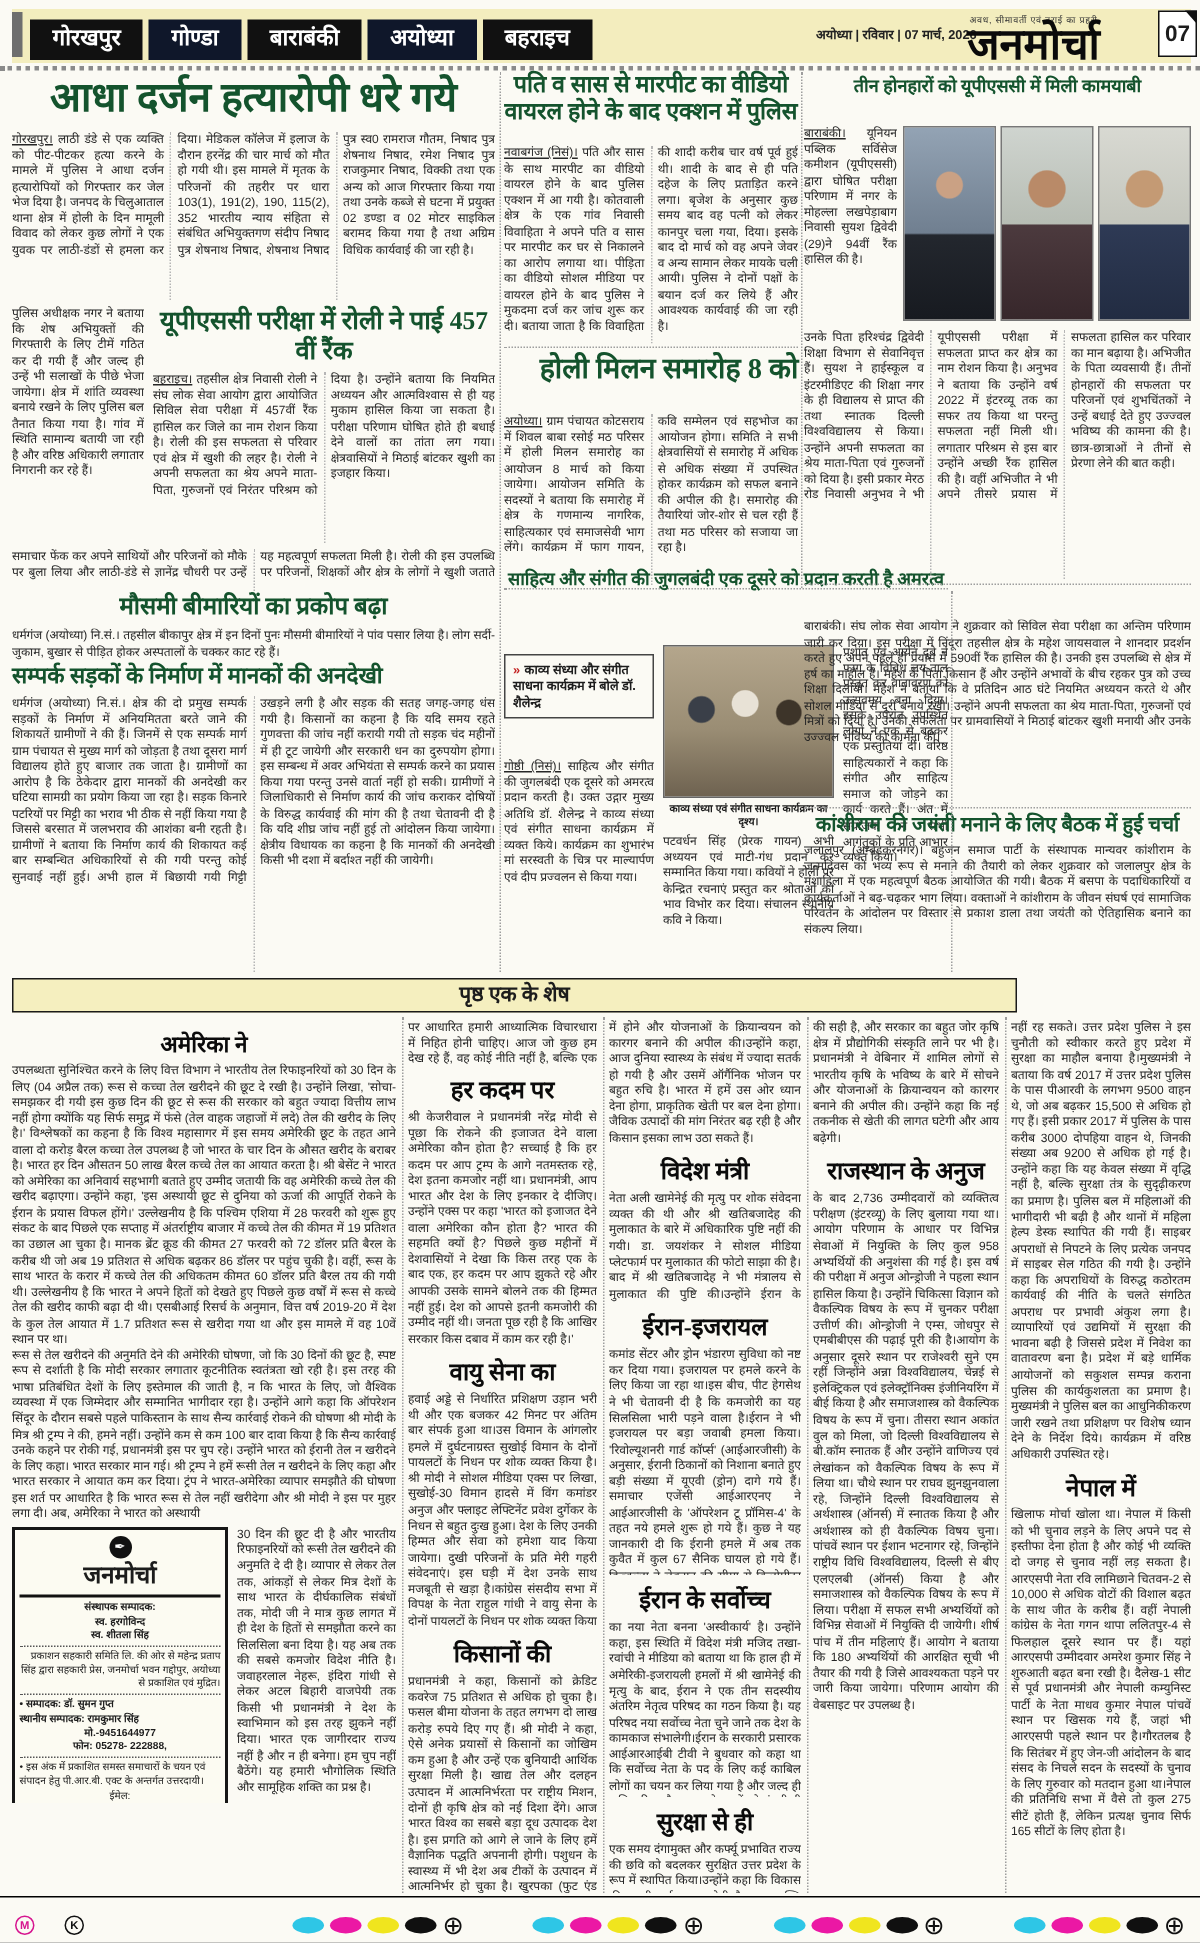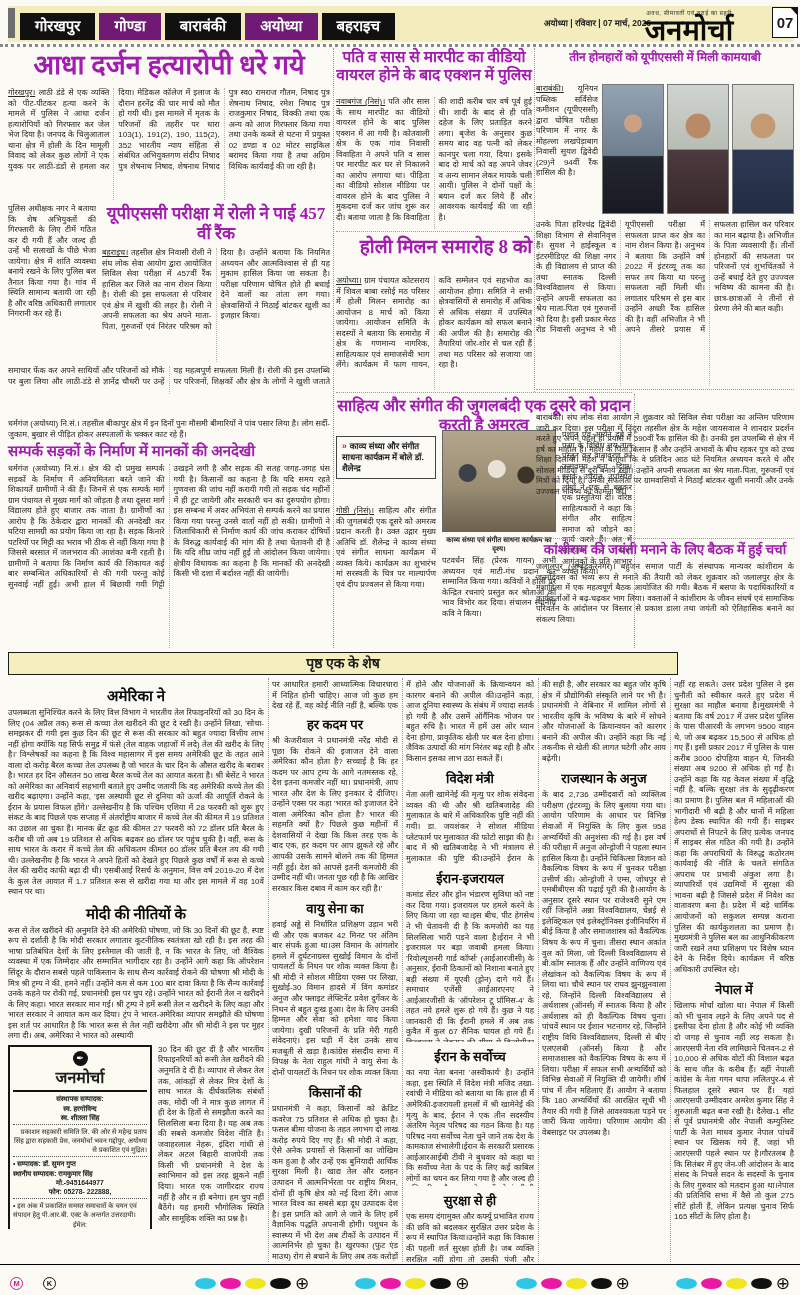--- a/index.html
+++ b/index.html
@@ -1,37 +1,37 @@
 <!DOCTYPE html>
 <html lang="hi"><head>
 <meta charset="utf-8">
 <style>
 *{margin:0;padding:0;box-sizing:border-box}
 html,body{background:#9a9a9a}
 .page{position:relative;width:800px;height:1295px;margin:0 auto;background:#fbfaf4;overflow:hidden;color:#1c1c1c;font-family:"Liberation Sans","DejaVu Sans",sans-serif}
 .abs{position:absolute}
-.hl{font-weight:bold;color:#a21caf;text-align:center;line-height:1.18;font-family:"Liberation Serif","DejaVu Serif",serif}
+.hl{font-weight:bold;color:#14532d;text-align:center;line-height:1.18;font-family:"Liberation Serif","DejaVu Serif",serif}
 .body{font-size:8px;line-height:1.32;text-align:justify;color:#262626;overflow:hidden}
 .c2{column-count:2;column-gap:9px;column-rule:1px dotted #b5b5b5}
 .c3{column-count:3;column-gap:9px;column-rule:1px dotted #b5b5b5}
 .dl{font-weight:normal;text-decoration:underline}
 .vr{position:absolute;width:0;border-left:1px dotted #9d9d9d}
 .hrule{position:absolute;height:0;border-top:1px dotted #9d9d9d}
 .mast{background:#f3edbe}
 .tab{display:inline-block;height:27px;line-height:27px;padding:0 15px;margin-right:4px;font-weight:bold;font-size:15px;color:#fff;font-family:"Liberation Serif","DejaVu Serif",serif}
 .t-dark{background:#111}
-.t-gray{background:#701a75}
+.t-gray{background:#0f172a}
 .mastdate{font-size:8.5px;font-weight:bold;color:#222}
 .tagline{font-size:6px;color:#333;letter-spacing:.5px}
 .logoname{font-size:29px;font-weight:900;line-height:.95;color:#0a0a0a;font-family:"Liberation Serif","DejaVu Serif",serif}
 .pagebox{background:#fff;border:1px solid #111;text-align:center;font-size:15px;font-weight:bold;line-height:29px}
 .pflag{position:absolute;top:-1px;right:-1px;width:0;height:0;border-left:8px solid transparent;border-top:9px solid #111}
 .dotband{border-top:3px dotted #8a8a8a}
 .band{background:#f5efbf;border:1px solid #1a1a1a;text-align:center;font-weight:bold;font-size:14px;line-height:21px;font-family:"Liberation Serif","DejaVu Serif",serif}
-.jh{font-weight:bold;text-align:center;font-size:13px;margin:5px 0 3px;color:#0b0b0b;font-family:"Liberation Serif","DejaVu Serif",serif}
+.jh{font-weight:bold;text-align:center;font-size:16px;margin:5px 0 3px;color:#0b0b0b;font-family:"Liberation Serif","DejaVu Serif",serif}
 .col{position:absolute;overflow:hidden}
 .photo3{display:flex;gap:3px}
 .port{flex:1;border:1px solid #777}
 .p1{background:radial-gradient(circle at 50% 30%,#caa184 9%,rgba(0,0,0,0) 10%),linear-gradient(180deg,#93a3b4 0%,#707f90 55%,#23272e 56%,#171a20 100%)}
 .p2{background:radial-gradient(circle at 50% 32%,#b98a68 13%,rgba(0,0,0,0) 14%),linear-gradient(180deg,#cfd4cf 0%,#b7bdb4 50%,#4c3a3e 51%,#37272b 100%)}
 .p3{background:radial-gradient(circle at 50% 32%,#c49a74 13%,rgba(0,0,0,0) 14%),linear-gradient(180deg,#d8d9d2 0%,#c4c6bd 50%,#2e3a55 51%,#222c42 100%)}
 .gphoto{background:radial-gradient(circle at 22% 42%,#3a3f48 8%,rgba(0,0,0,0) 9%),radial-gradient(circle at 48% 38%,#e8e2d6 10%,rgba(0,0,0,0) 11%),radial-gradient(circle at 74% 44%,#3d3429 8%,rgba(0,0,0,0) 9%),linear-gradient(180deg,#b4a68c 0%,#9a8d74 55%,#6e6250 100%);border:1px solid #666}
 .cap{font-size:7px;font-weight:bold;text-align:center;line-height:1.25;margin-top:2px}
 .kick{border:1px solid #444;padding:4px 5px;font-size:8.5px;font-weight:bold;line-height:1.3}
 .karr{color:#c42323;font-weight:900;margin-right:3px}
@@ -74,34 +74,35 @@
 
   <h1 class="abs hl" style="left:8px;top:50px;width:322px;font-size:27px">आधा दर्जन हत्यारोपी धरे गये</h1>
   <div class="abs body c3" style="left:8px;top:88px;width:322px;height:112px"><span class="dl">गोरखपुर।</span> <span>लाठी डंडे से एक व्यक्ति को पीट-पीटकर हत्या करने के मामले में पुलिस ने आधा दर्जन हत्यारोपियों को गिरफ्तार कर जेल भेज दिया है। जनपद के चिलुआताल थाना क्षेत्र में होली के दिन मामूली विवाद को लेकर कुछ लोगों ने एक युवक पर लाठी-डंडों से हमला कर दिया। मेडिकल कॉलेज में इलाज के दौरान हरनेंद्र की चार मार्च को मौत हो गयी थी। इस मामले में मृतक के परिजनों की तहरीर पर धारा 103(1), 191(2), 190, 115(2), 352 भारतीय न्याय संहिता से संबंधित अभियुक्तगण संदीप निषाद पुत्र शेषनाथ निषाद, शेषनाथ निषाद पुत्र स्व0 रामराज गौतम, निषाद पुत्र शेषनाथ निषाद, रमेश निषाद पुत्र राजकुमार निषाद, विक्की तथा एक अन्य को आज गिरफ्तार किया गया तथा उनके कब्जे से घटना में प्रयुक्त 02 डण्डा व 02 मोटर साइकिल बरामद किया गया है तथा अग्रिम विधिक कार्यवाई की जा रही है।</span></div>
   <div class="abs body" style="left:8px;top:204px;width:88px;height:158px">पुलिस अधीक्षक नगर ने बताया कि शेष अभियुक्तों की गिरफ्तारी के लिए टीमें गठित कर दी गयी हैं और जल्द ही उन्हें भी सलाखों के पीछे भेजा जायेगा। क्षेत्र में शांति व्यवस्था बनाये रखने के लिए पुलिस बल तैनात किया गया है। गांव में स्थिति सामान्य बतायी जा रही है और वरिष्ठ अधिकारी लगातार निगरानी कर रहे हैं।</div>
 
   <h2 class="abs hl" style="left:102px;top:204px;width:228px;font-size:17px">यूपीएससी परीक्षा में रोली ने पाई 457 वीं रैंक</h2>
   <div class="abs body c2" style="left:102px;top:248px;width:228px;height:114px"><span class="dl">बहराइच।</span> <span>तहसील क्षेत्र निवासी रोली ने संघ लोक सेवा आयोग द्वारा आयोजित सिविल सेवा परीक्षा में 457वीं रैंक हासिल कर जिले का नाम रोशन किया है। रोली की इस सफलता से परिवार एवं क्षेत्र में खुशी की लहर है। रोली ने अपनी सफलता का श्रेय अपने माता-पिता, गुरुजनों एवं निरंतर परिश्रम को दिया है। उन्होंने बताया कि नियमित अध्ययन और आत्मविश्वास से ही यह मुकाम हासिल किया जा सकता है। परीक्षा परिणाम घोषित होते ही बधाई देने वालों का तांता लग गया। क्षेत्रवासियों ने मिठाई बांटकर खुशी का इजहार किया।</span></div>
 
   <div class="abs body c2" style="left:8px;top:366px;width:322px;height:28px">समाचार फेंक कर अपने साथियों और परिजनों को मौके पर बुला लिया और लाठी-डंडे से ज्ञानेंद्र चौधरी पर उन्हें यह महत्वपूर्ण सफलता मिली है। रोली की इस उपलब्धि पर परिजनों, शिक्षकों और क्षेत्र के लोगों ने खुशी जताते हुए उन्हें बधाई दी है और उनके उज्ज्वल भविष्य की कामना की है।</div>
 
+  <h2 class="abs hl" style="left:8px;top:396px;width:322px;font-size:16px">मौसमी बीमारियों का प्रकोप बढ़ा</h2>
   <div class="abs body" style="left:8px;top:419px;width:322px;height:22px">धर्मगंज (अयोध्या) नि.सं.। तहसील बीकापुर क्षेत्र में इन दिनों पुनः मौसमी बीमारियों ने पांव पसार लिया है। लोग सर्दी-जुकाम, बुखार से पीड़ित होकर अस्पतालों के चक्कर काट रहे हैं।</div>
 
   <h2 class="abs hl" style="left:8px;top:443px;width:322px;font-size:15px;text-align:left">सम्पर्क सड़कों के निर्माण में मानकों की अनदेखी</h2>
   <div class="abs body c2" style="left:8px;top:464px;width:322px;height:184px">धर्मगंज (अयोध्या) नि.सं.। क्षेत्र की दो प्रमुख सम्पर्क सड़कों के निर्माण में अनियमितता बरते जाने की शिकायतें ग्रामीणों ने की हैं। जिनमें से एक सम्पर्क मार्ग ग्राम पंचायत से मुख्य मार्ग को जोड़ता है तथा दूसरा मार्ग विद्यालय होते हुए बाजार तक जाता है। ग्रामीणों का आरोप है कि ठेकेदार द्वारा मानकों की अनदेखी कर घटिया सामग्री का प्रयोग किया जा रहा है। सड़क किनारे पटरियों पर मिट्टी का भराव भी ठीक से नहीं किया गया है जिससे बरसात में जलभराव की आशंका बनी रहती है। ग्रामीणों ने बताया कि निर्माण कार्य की शिकायत कई बार सम्बन्धित अधिकारियों से की गयी परन्तु कोई सुनवाई नहीं हुई। अभी हाल में बिछायी गयी गिट्टी उखड़ने लगी है और सड़क की सतह जगह-जगह धंस गयी है। किसानों का कहना है कि यदि समय रहते गुणवत्ता की जांच नहीं करायी गयी तो सड़क चंद महीनों में ही टूट जायेगी और सरकारी धन का दुरुपयोग होगा। इस सम्बन्ध में अवर अभियंता से सम्पर्क करने का प्रयास किया गया परन्तु उनसे वार्ता नहीं हो सकी। ग्रामीणों ने जिलाधिकारी से निर्माण कार्य की जांच कराकर दोषियों के विरुद्ध कार्यवाई की मांग की है तथा चेतावनी दी है कि यदि शीघ्र जांच नहीं हुई तो आंदोलन किया जायेगा। क्षेत्रीय विधायक का कहना है कि मानकों की अनदेखी किसी भी दशा में बर्दाश्त नहीं की जायेगी।</div>
 
   <h2 class="abs hl" style="left:336px;top:48px;width:196px;font-size:15.5px">पति व सास से मारपीट का वीडियो वायरल होने के बाद एक्शन में पुलिस</h2>
   <div class="abs body c2" style="left:336px;top:97px;width:196px;height:132px"><span class="dl">नवाबगंज (निसं)।</span> <span>पति और सास के साथ मारपीट का वीडियो वायरल होने के बाद पुलिस एक्शन में आ गयी है। कोतवाली क्षेत्र के एक गांव निवासी विवाहिता ने अपने पति व सास पर मारपीट कर घर से निकालने का आरोप लगाया था। पीड़िता का वीडियो सोशल मीडिया पर वायरल होने के बाद पुलिस ने मुकदमा दर्ज कर जांच शुरू कर दी। बताया जाता है कि विवाहिता की शादी करीब चार वर्ष पूर्व हुई थी। शादी के बाद से ही पति दहेज के लिए प्रताड़ित करने लगा। बृजेश के अनुसार कुछ समय बाद वह पत्नी को लेकर कानपुर चला गया, दिया। इसके बाद दो मार्च को वह अपने जेवर व अन्य सामान लेकर मायके चली आयी। पुलिस ने दोनों पक्षों के बयान दर्ज कर लिये हैं और आवश्यक कार्यवाई की जा रही है।</span></div>
   <div class="hrule" style="left:336px;top:231px;width:196px"></div>
 
   <h2 class="abs hl" style="left:348px;top:236px;width:196px;font-size:19px">होली मिलन समारोह 8 को</h2>
   <div class="abs body c2" style="left:336px;top:276px;width:196px;height:114px"><span class="dl">अयोध्या।</span> <span>ग्राम पंचायत कोटसराय में शिवल बाबा रसोई मठ परिसर में होली मिलन समारोह का आयोजन 8 मार्च को किया जायेगा। आयोजन समिति के सदस्यों ने बताया कि समारोह में क्षेत्र के गणमान्य नागरिक, साहित्यकार एवं समाजसेवी भाग लेंगे। कार्यक्रम में फाग गायन, कवि सम्मेलन एवं सहभोज का आयोजन होगा। समिति ने सभी क्षेत्रवासियों से समारोह में अधिक से अधिक संख्या में उपस्थित होकर कार्यक्रम को सफल बनाने की अपील की है। समारोह की तैयारियां जोर-शोर से चल रही हैं तथा मठ परिसर को सजाया जा रहा है।</span></div>
   <div class="hrule" style="left:336px;top:392px;width:296px"></div>
 
-  <h2 class="abs hl" style="left:336px;top:397px;width:296px;font-size:16px">साहित्य और संगीत की जुगलबंदी एक दूसरे को प्रदान करती है अमरत्व</h2>
+  <h2 class="abs hl" style="left:336px;top:379px;width:296px;font-size:12px">साहित्य और संगीत की जुगलबंदी एक दूसरे को प्रदान करती है अमरत्व</h2>
   <div class="abs" style="left:336px;top:430px;width:296px;height:218px">
     <div class="abs kick" style="left:0;top:6px;width:100px"><span class="karr">»</span><span>काव्य संध्या और संगीत साधना कार्यक्रम में बोले डॉ. शैलेन्द्र</span></div>
     <div class="abs body" style="left:0;top:76px;width:100px;height:142px"><span class="dl">गोष्ठी (निसं)।</span> <span>साहित्य और संगीत की जुगलबंदी एक दूसरे को अमरत्व प्रदान करती है। उक्त उद्गार मुख्य अतिथि डॉ. शैलेन्द्र ने काव्य संध्या एवं संगीत साधना कार्यक्रम में व्यक्त किये। कार्यक्रम का शुभारंभ मां सरस्वती के चित्र पर माल्यार्पण एवं दीप प्रज्वलन से किया गया।</span></div>
     <div class="abs gphoto" style="left:106px;top:0;width:114px;height:102px"></div>
     <div class="abs cap" style="left:106px;top:104px;width:114px">काव्य संध्या एवं संगीत साधना कार्यक्रम का दृश्य।</div>
     <div class="abs body" style="left:106px;top:126px;width:114px;height:92px">पटवर्धन सिंह (प्रेरक गायन) अभी अध्ययन एवं माटी-गंध प्रदान कर सम्मानित किया गया। कवियों ने होली पर केन्द्रित रचनाएं प्रस्तुत कर श्रोताओं को भाव विभोर कर दिया। संचालन स्थानीय कवि ने किया।</div>
     <div class="abs body" style="left:226px;top:0;width:70px;height:218px">प्रशांत एवं आर्येन दूबे ने फाग के विविध लय-ताल प्रस्तुत कर वातावरण को उत्सवमय बना दिया। इसके उपरांत उपस्थित लोगों ने एक से बढ़कर एक प्रस्तुतियां दीं। वरिष्ठ साहित्यकारों ने कहा कि संगीत और साहित्य समाज को जोड़ने का कार्य करते हैं। अंत में संयोजक ने सभी आगंतुकों के प्रति आभार व्यक्त किया।</div>
   </div>
 
   <h2 class="abs hl" style="left:536px;top:50px;width:258px;font-size:12px">तीन होनहारों को यूपीएससी में मिली कामयाबी</h2>
@@ -122,21 +123,20 @@
 
   <div class="vr" style="left:333px;top:48px;height:600px"></div>
   <div class="vr" style="left:534px;top:48px;height:344px"></div>
   <div class="vr" style="left:634px;top:394px;height:254px"></div>
 
   <div class="abs band" style="left:8px;top:652px;width:670px;height:23px">पृष्ठ एक के शेष</div>
 
   <section class="col" style="left:8px;top:680px;width:256px;height:582px">
     <h3 class="jh" style="font-size:15px">अमेरिका ने</h3>
     <p class="body" style="max-height:190px">उपलब्धता सुनिश्चित करने के लिए वित्त विभाग ने भारतीय तेल रिफाइनरियों को 30 दिन के लिए (04 अप्रैल तक) रूस से कच्चा तेल खरीदने की छूट दे रखी है। उन्होंने लिखा, 'सोचा-समझकर दी गयी इस कुछ दिन की छूट से रूस की सरकार को बहुत ज्यादा वित्तीय लाभ नहीं होगा क्योंकि यह सिर्फ समुद्र में फंसे (तेल वाहक जहाजों में लदे) तेल की खरीद के लिए है।' विश्लेषकों का कहना है कि विश्व महासागर में इस समय अमेरिकी छूट के तहत आने वाला दो करोड़ बैरल कच्चा तेल उपलब्ध है जो भारत के चार दिन के औसत खरीद के बराबर है। भारत हर दिन औसतन 50 लाख बैरल कच्चे तेल का आयात करता है। श्री बेसेंट ने भारत को अमेरिका का अनिवार्य सहभागी बताते हुए उम्मीद जतायी कि वह अमेरिकी कच्चे तेल की खरीद बढ़ाएगा। उन्होंने कहा, 'इस अस्थायी छूट से दुनिया को ऊर्जा की आपूर्ति रोकने के ईरान के प्रयास विफल होंगे।' उल्लेखनीय है कि पश्चिम एशिया में 28 फरवरी को शुरू हुए संकट के बाद पिछले एक सप्ताह में अंतर्राष्ट्रीय बाजार में कच्चे तेल की कीमत में 19 प्रतिशत का उछाल आ चुका है। मानक ब्रेंट क्रूड की कीमत 27 फरवरी को 72 डॉलर प्रति बैरल के करीब थी जो अब 19 प्रतिशत से अधिक बढ़कर 86 डॉलर पर पहुंच चुकी है। वहीं, रूस के साथ भारत के करार में कच्चे तेल की अधिकतम कीमत 60 डॉलर प्रति बैरल तय की गयी थी। उल्लेखनीय है कि भारत ने अपने हितों को देखते हुए पिछले कुछ वर्षों में रूस से कच्चे तेल की खरीद काफी बढ़ा दी थी। एसबीआई रिसर्च के अनुमान, वित्त वर्ष 2019-20 में देश के कुल तेल आयात में 1.7 प्रतिशत रूस से खरीदा गया था और इस मामले में वह 10वें स्थान पर था।</p>
-    <h3 class="jh" style="font-size:15px">मोदी की नीतियों के</h3>
     <p class="body" style="max-height:146px">रूस से तेल खरीदने की अनुमति देने की अमेरिकी घोषणा, जो कि 30 दिनों की छूट है, स्पष्ट रूप से दर्शाती है कि मोदी सरकार लगातार कूटनीतिक स्वतंत्रता खो रही है। इस तरह की भाषा प्रतिबंधित देशों के लिए इस्तेमाल की जाती है, न कि भारत के लिए, जो वैश्विक व्यवस्था में एक जिम्मेदार और सम्मानित भागीदार रहा है। उन्होंने आगे कहा कि ऑपरेशन सिंदूर के दौरान सबसे पहले पाकिस्तान के साथ सैन्य कार्रवाई रोकने की घोषणा श्री मोदी के मित्र श्री ट्रम्प ने की, हमने नहीं। उन्होंने कम से कम 100 बार दावा किया है कि सैन्य कार्रवाई उनके कहने पर रोकी गई, प्रधानमंत्री इस पर चुप रहे। उन्होंने भारत को ईरानी तेल न खरीदने के लिए कहा। भारत सरकार मान गई। श्री ट्रम्प ने हमें रूसी तेल न खरीदने के लिए कहा और भारत सरकार ने आयात कम कर दिया। ट्रंप ने भारत-अमेरिका व्यापार समझौते की घोषणा इस शर्त पर आधारित है कि भारत रूस से तेल नहीं खरीदेगा और श्री मोदी ने इस पर मुहर लगा दी। अब, अमेरिका ने भारत को अस्थायी</p>
     <div style="height:184px;overflow:hidden;margin-top:3px">
       <aside class="imprint">
         <span class="nib">✒</span>
         <div class="imp-name">जनमोर्चा</div>
         <div style="font-weight:bold">संस्थापक सम्पादक:</div>
         <div style="font-weight:bold">स्व. हरगोविन्द</div>
         <div style="font-weight:bold">स्व. शीतला सिंह</div>
         <div class="impsec" style="text-align:right">प्रकाशन सहकारी समिति लि. की ओर से महेन्द्र प्रताप सिंह द्वारा सहकारी प्रेस, जनमोर्चा भवन गद्दोपुर, अयोध्या से प्रकाशित एवं मुद्रित।</div>
         <div class="impsec" style="font-weight:bold;text-align:left">• सम्पादक: डॉ. सुमन गुप्त</div>

